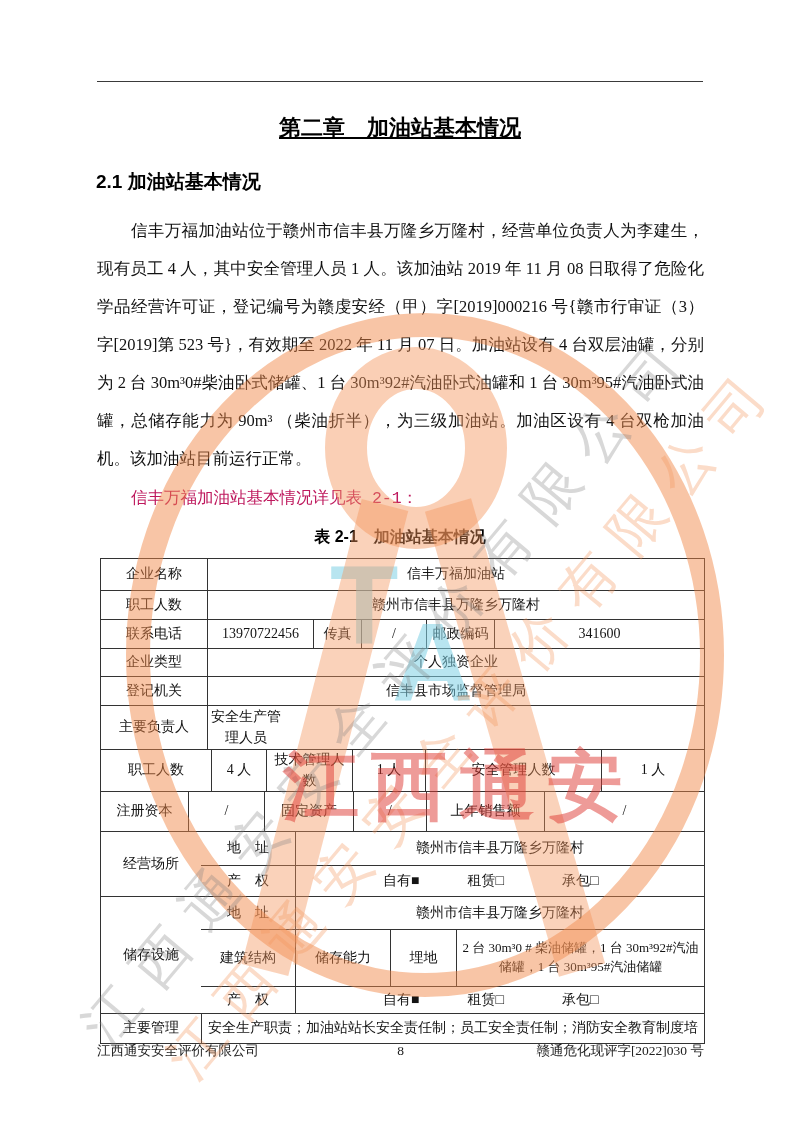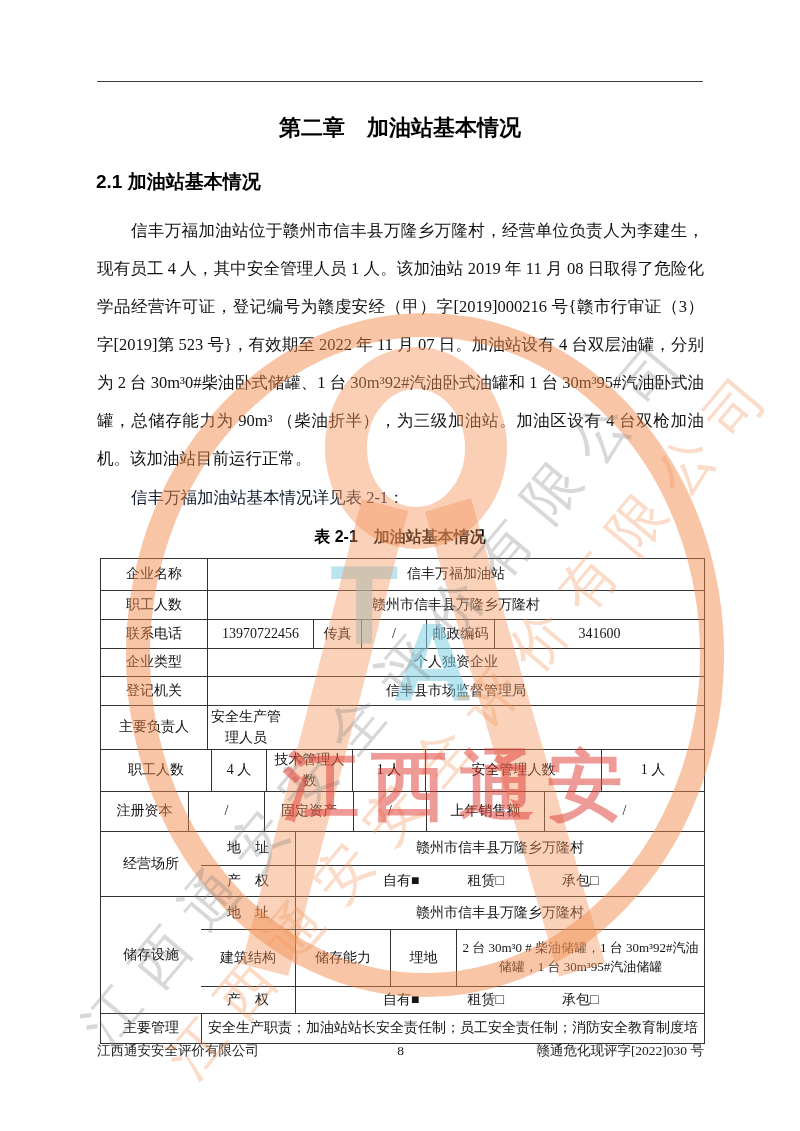--- a/index.html
+++ b/index.html
@@ -4,27 +4,27 @@
 <style>
   html,body{margin:0;padding:0;background:#888;}
   .page{position:relative;width:800px;height:1131px;background:#ffffff;margin:0 auto;
         font-family:"Liberation Serif","DejaVu Serif",serif;color:#1a1a1a;overflow:hidden;}
   .content{position:absolute;inset:0;z-index:1;}
   
   .hdr{position:absolute;top:54px;left:0;right:0;text-align:center;font-size:15px;color:#2e2e2e;letter-spacing:1px;}
   .hdr-rule{position:absolute;top:81px;left:97px;width:606px;border-top:1.5px solid #3a3a3a;}
   
   .chapter{position:absolute;top:113px;left:0;right:0;text-align:center;
-           font-family:"Liberation Sans","DejaVu Sans",sans-serif;font-weight:700;font-size:22px;color:#000;}
+           font-family:"Liberation Sans","DejaVu Sans",sans-serif;font-weight:700;font-size:22px;color:#000;text-decoration:underline;}
   .section{position:absolute;top:169px;left:96px;
            font-family:"Liberation Sans","DejaVu Sans",sans-serif;font-weight:700;font-size:19px;color:#000;}
   
   .para{position:absolute;top:212px;left:97px;width:607px;font-size:16.5px;line-height:38px;
         text-align:justify;text-indent:34px;color:#111;}
-  .para2{position:absolute;top:487px;left:97px;width:607px;font-size:16.5px;text-indent:34px;color:#0f172a;}
+  .para2{position:absolute;top:487px;left:97px;width:607px;font-size:16.5px;text-indent:34px;color:#be185d;font-family:Liberation Mono, monospace;}
   .caption{position:absolute;top:527px;left:0;right:0;text-align:center;
            font-family:"Liberation Sans","DejaVu Sans",sans-serif;font-weight:700;font-size:16px;color:#000;}
   
   .tbl{position:absolute;top:558px;left:100px;width:605px;border:1.3px solid #333;
        font-size:14px;color:#141414;box-sizing:border-box;}
   .trow{display:flex;border-top:1.3px solid #333;box-sizing:border-box;}
   .trow:first-child{border-top:none;}
   .cell{display:flex;align-items:center;justify-content:center;border-left:1.3px solid #333;
         box-sizing:border-box;text-align:center;padding:0 2px;overflow:hidden;line-height:1.45;}
   .cell:first-child{border-left:none;}

